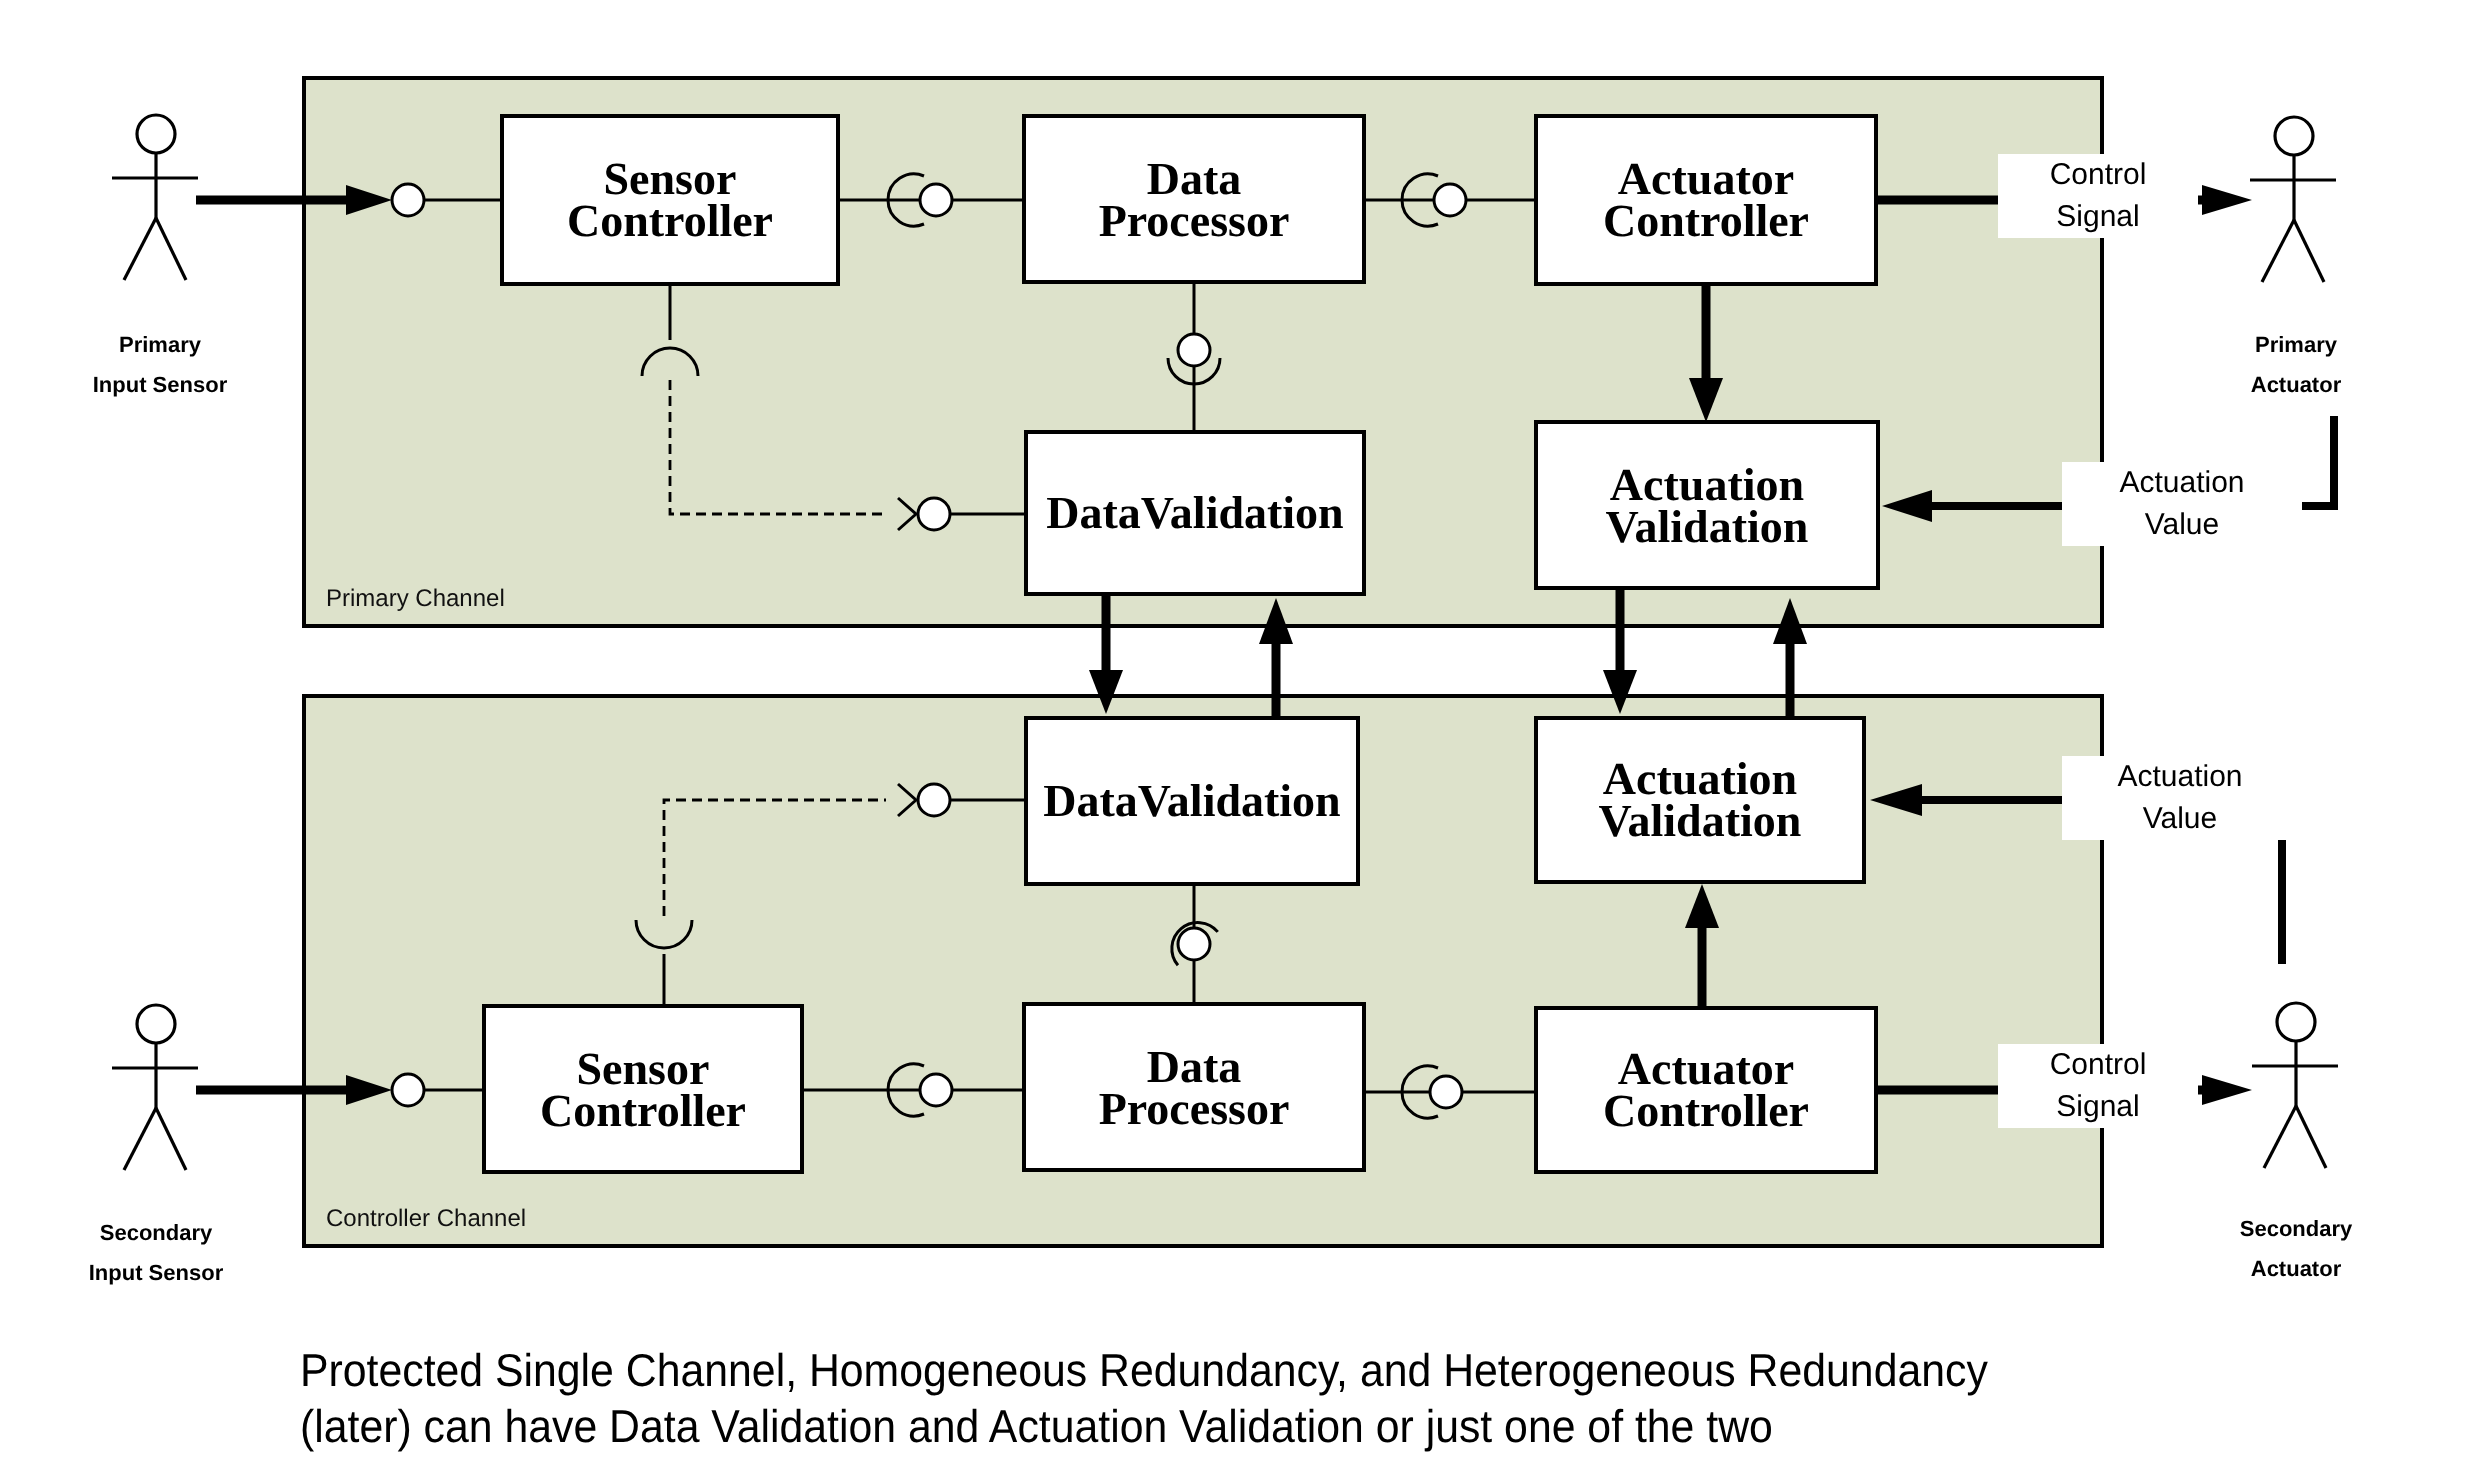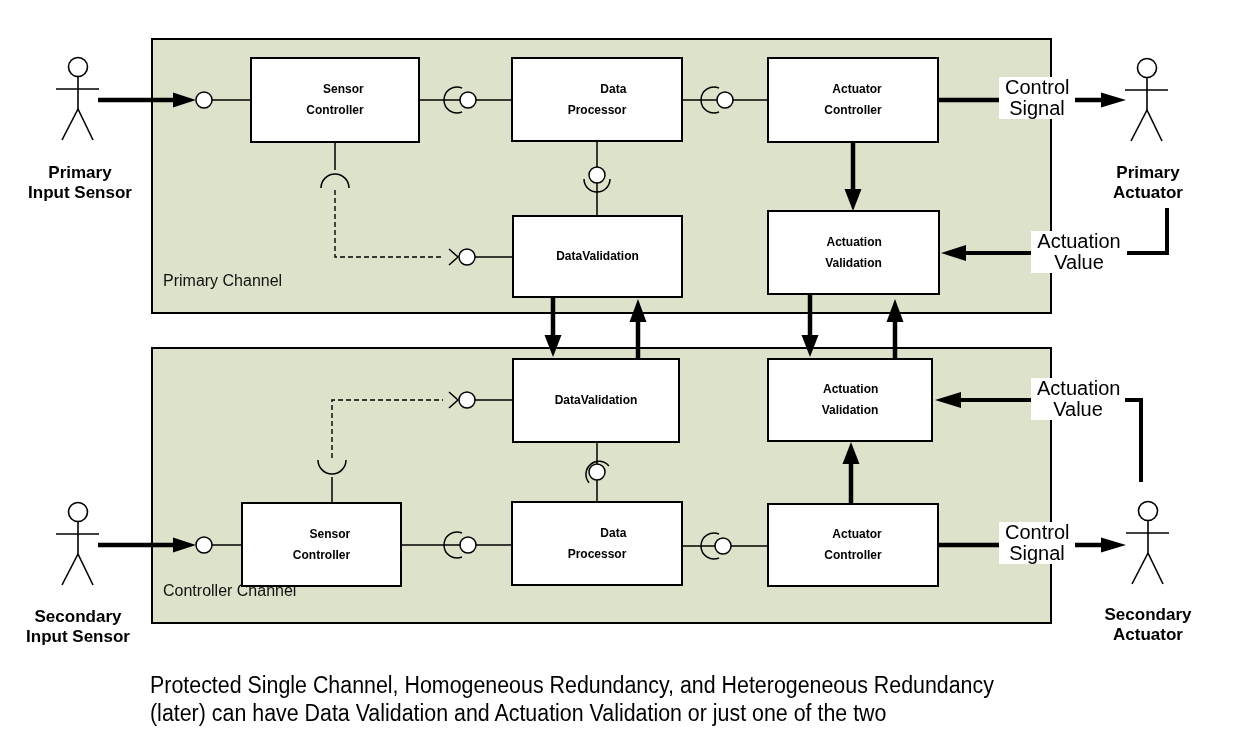--- a/index.html
+++ b/index.html
@@ -4,36 +4,36 @@
 <style>
   html,body{margin:0;padding:0;background:#fff;}
   .canvas{
     position:relative;width:1236px;height:731px;background:#fff;overflow:hidden;
     font-family:"Liberation Sans", sans-serif;color:#000;
   }
   .channel{
     position:absolute;background:#dde2cb;border:2px solid #000;box-sizing:border-box;z-index:0;
   }
   .ch-label{
-    position:absolute;left:10px;bottom:22px;font-size:16px;color:#111;white-space:pre-line;
+    position:absolute;left:10px;bottom:6px;font-size:12px;color:#111;white-space:pre-line;
   }
   .svg-layer{position:absolute;left:0;top:0;z-index:1;}
   .box{
     position:absolute;background:#fff;border:2px solid #000;box-sizing:border-box;z-index:2;
     display:flex;align-items:center;justify-content:center;
   }
   .box-label{
-    font-weight:bold;font-size:12px;line-height:21px;text-align:right;white-space:pre-line;
+    font-weight:bold;font-size:23px;line-height:21px;text-align:center;white-space:pre-line;font-family:Liberation Serif, serif;
   }
   .wlabel{
-    position:absolute;z-index:3;background:#fff;font-size:20px;line-height:21px;
-    text-align:center;white-space:pre-line;padding:0 6px;
+    position:absolute;z-index:3;background:#fff;font-size:15px;line-height:21px;
+    text-align:center;white-space:pre-line;padding:0 18px;
   }
   .actor-label{
-    position:absolute;z-index:3;font-weight:bold;font-size:17px;line-height:20px;
+    position:absolute;z-index:3;font-weight:bold;font-size:11px;line-height:20px;
     text-align:center;white-space:pre-line;
   }
   .caption{
     position:absolute;z-index:3;font-size:23px;line-height:28px;white-space:pre-line;
     transform:scaleX(0.93);transform-origin:0 0;
   }
 </style>
 </head>
 <body>
 

